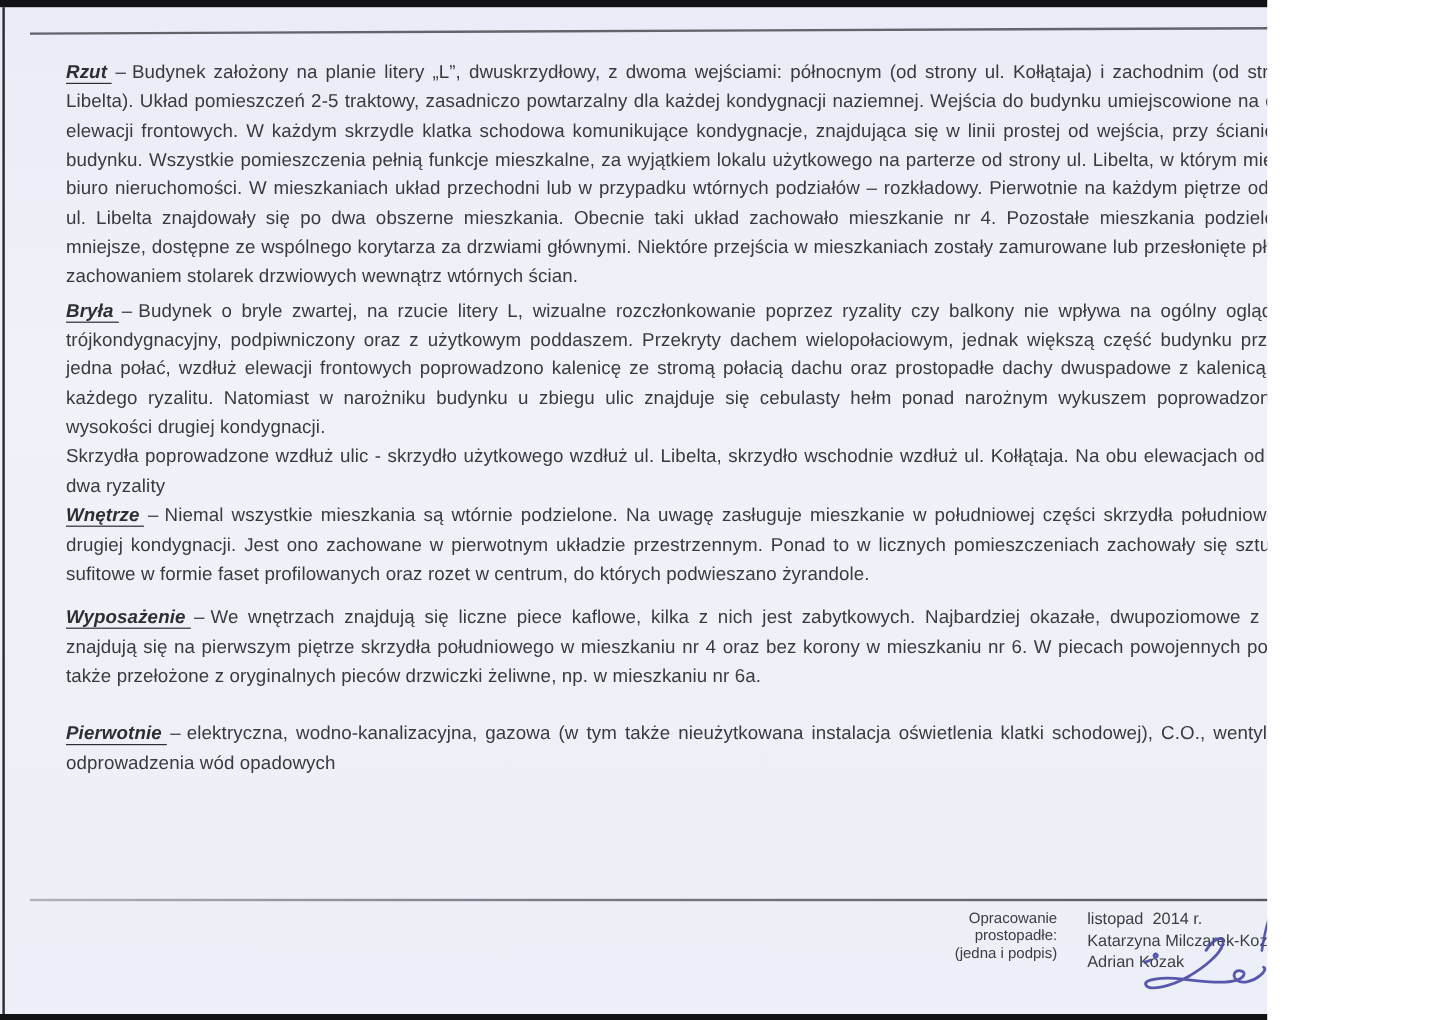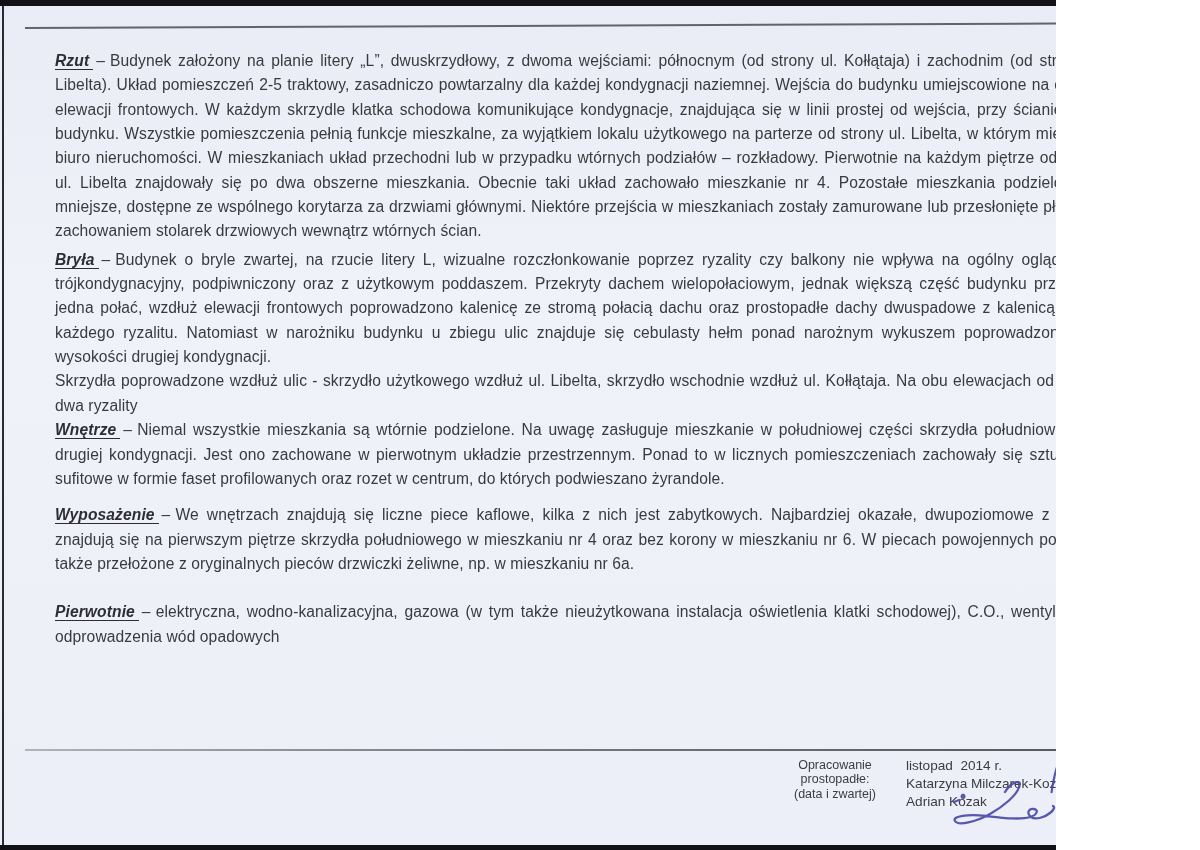--- a/index.html
+++ b/index.html
@@ -27,21 +27,21 @@
     text-align:justify;letter-spacing:0.1px;
   }
   .para{margin:0;}
   .hd{
     font-weight:bold;font-style:italic;color:#2d2d32;
     border-bottom:1.6px solid #2d2d32;padding-right:4px;
   }
   .sep{margin:0 5px 0 3px;}
   .footer-label{
     position:absolute;left:789px;top:758px;width:92px;
-    font-size:12.5px;line-height:14.3px;text-align:center;color:#3c3c42;
+    font-size:12.5px;line-height:14.3px;text-align:right;color:#3c3c42;
   }
   .footer-info{
     position:absolute;left:906px;top:757px;width:300px;
     font-size:13.6px;line-height:18.2px;color:#3c3c42;
   }
   .pre{white-space:pre;}
   .sig{position:absolute;}
   .sig path{fill:none;stroke-width:2.3;stroke-linecap:round;stroke-linejoin:round;opacity:0.92;}
 </style>
 </head>
@@ -80,21 +80,21 @@
       <span class="hd">Pierwotnie</span><span class="sep">–</span><span>elektryczna, wodno-kanalizacyjna, gazowa (w tym także nieużytkowana instalacja oświetlenia klatki schodowej), C.O., wentylacyjna, odprowadzenia wód opadowych</span>
     </p>
 
   </div>
 
   <div class="foot-rule"></div>
 
   <div class="footer-label">
     <div>Opracowanie</div>
     <div>prostopadłe:</div>
-    <div>(data i zwartej)</div>
+    <div>(jedna i podpis)</div>
   </div>
 
   <div class="footer-info">
     <div class="pre">listopad  2014 r.</div>
     <div>Katarzyna Milczarek-Kozak</div>
     <div>Adrian Kozak</div>
   </div>
 
   <svg class="sig" style="left:1045px;top:751px;" width="155" height="55" viewBox="0 0 165 55">
     <g stroke="#4a4aa6">

